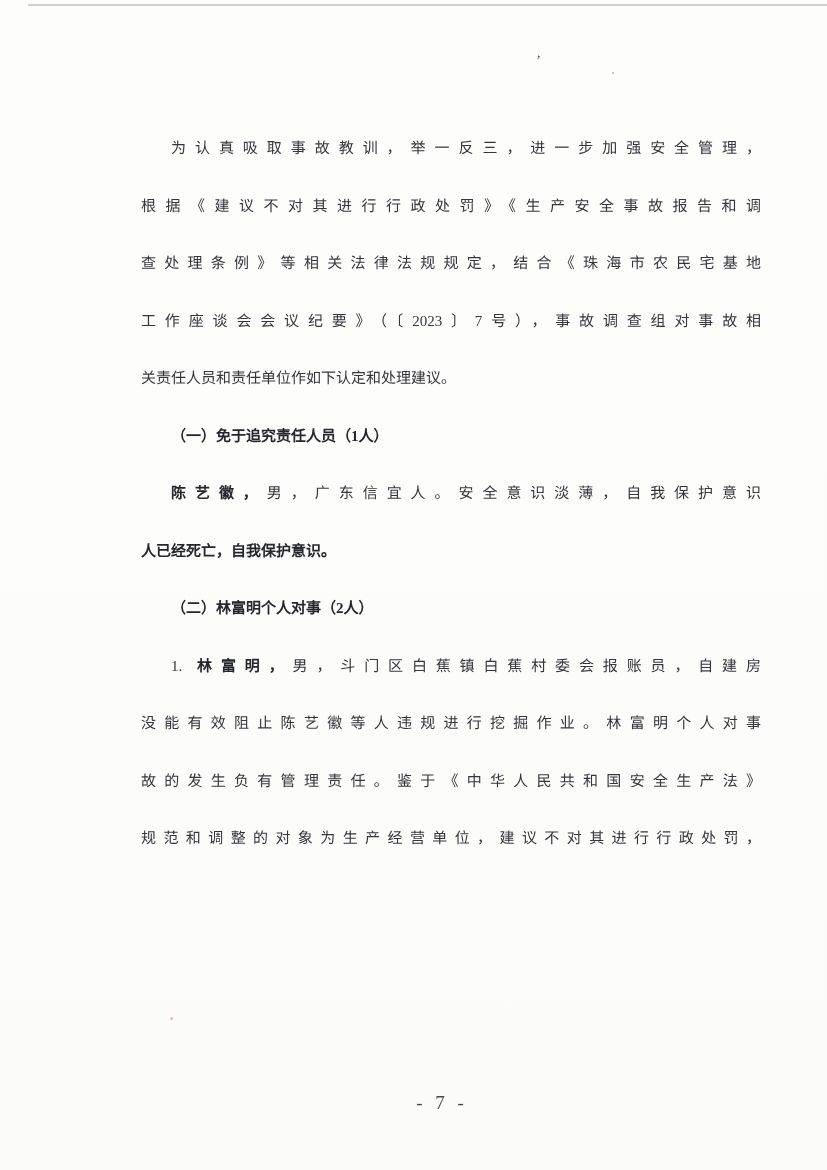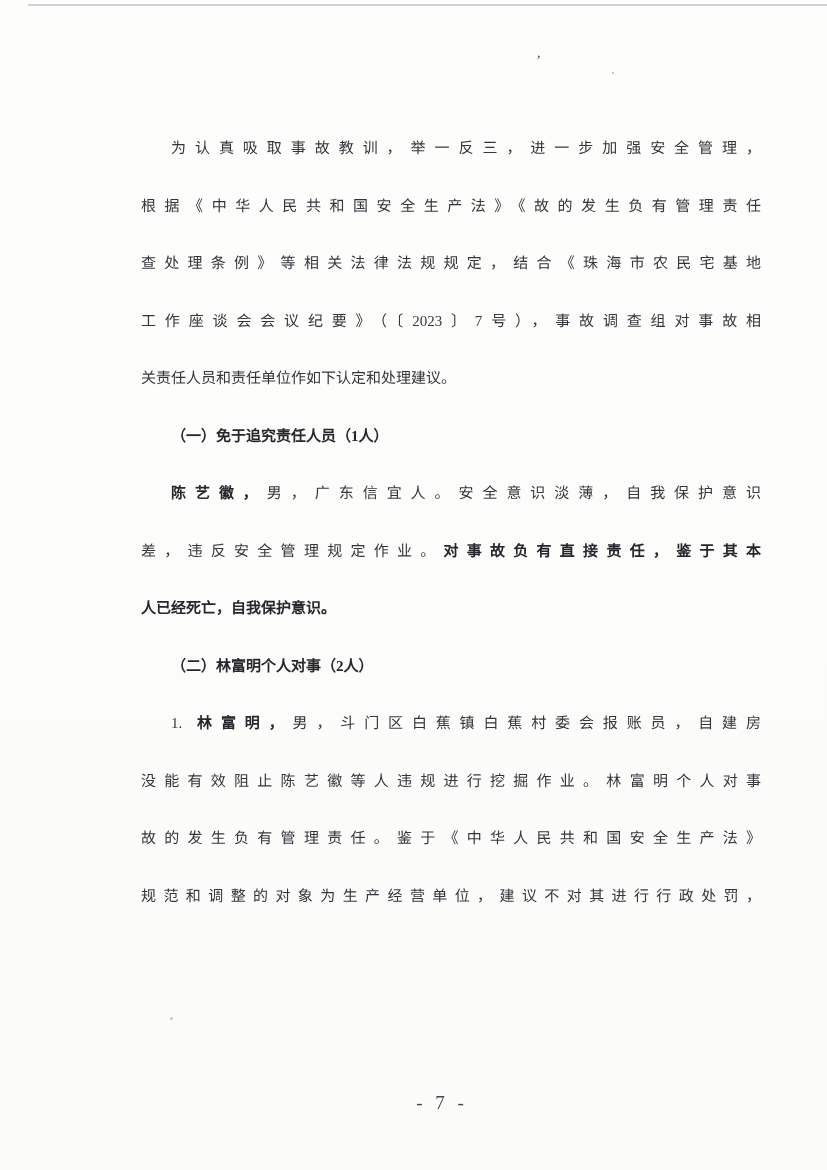--- a/index.html
+++ b/index.html
@@ -106,34 +106,33 @@
 
   <div class="scan-topline"></div>
   <span class="speck-apostrophe">’</span>
   <div class="speck-dot"></div>
   <div class="speck-pink"></div>
 
   <main class="body-text">
 
     <p class="line just indent"><span class="seg">为认真吸取事故教训，举一反三，进一步加强安全管理，</span></p>
 
-    <p class="line just"><span class="seg">根据《中华人民共和国安全生产法》《故的发生负有管理责任</span></p>
+    <p class="line just"><span class="seg">根据《建议不对其进行行政处罚》《生产安全事故报告和调</span></p>
 
     <p class="line just"><span class="seg">查处理条例》等相关法律法规规定，结合《珠海市农民宅基地</span></p>
 
 
     <p class="line just"><span class="seg">工作座谈会会议纪要》（〔2023〕7号），事故调查组对事故相</span></p>
 
     <p class="line"><span class="seg">关责任人员和责任单位作如下认定和处理建议。</span></p>
 
     <p class="line indent"><span class="seg b">（一）免于追究责任人员（1人）</span></p>
 
     <p class="line just indent"><span class="seg b">陈艺徽，</span><span class="seg">男，广东信宜人。安全意识淡薄，自我保护意识</span></p>
 
-    <p class="line just"><span class="seg">差，违反安全管理规定作业。</span><span class="seg b">对事故负有直接责任，鉴于其本</span></p>
 
     <p class="line"><span class="seg b">人已经死亡，自我保护意识。</span></p>
 
     <p class="line indent"><span class="seg b">（二）林富明个人对事（2人）</span></p>
 
     <p class="line just indent"><span class="seg num">1.</span><span class="seg b">林富明，</span><span class="seg">男，斗门区白蕉镇白蕉村委会报账员，自建房</span></p>
 
 
     <p class="line just"><span class="seg">没能有效阻止陈艺徽等人违规进行挖掘作业。林富明个人对事</span></p>
 

